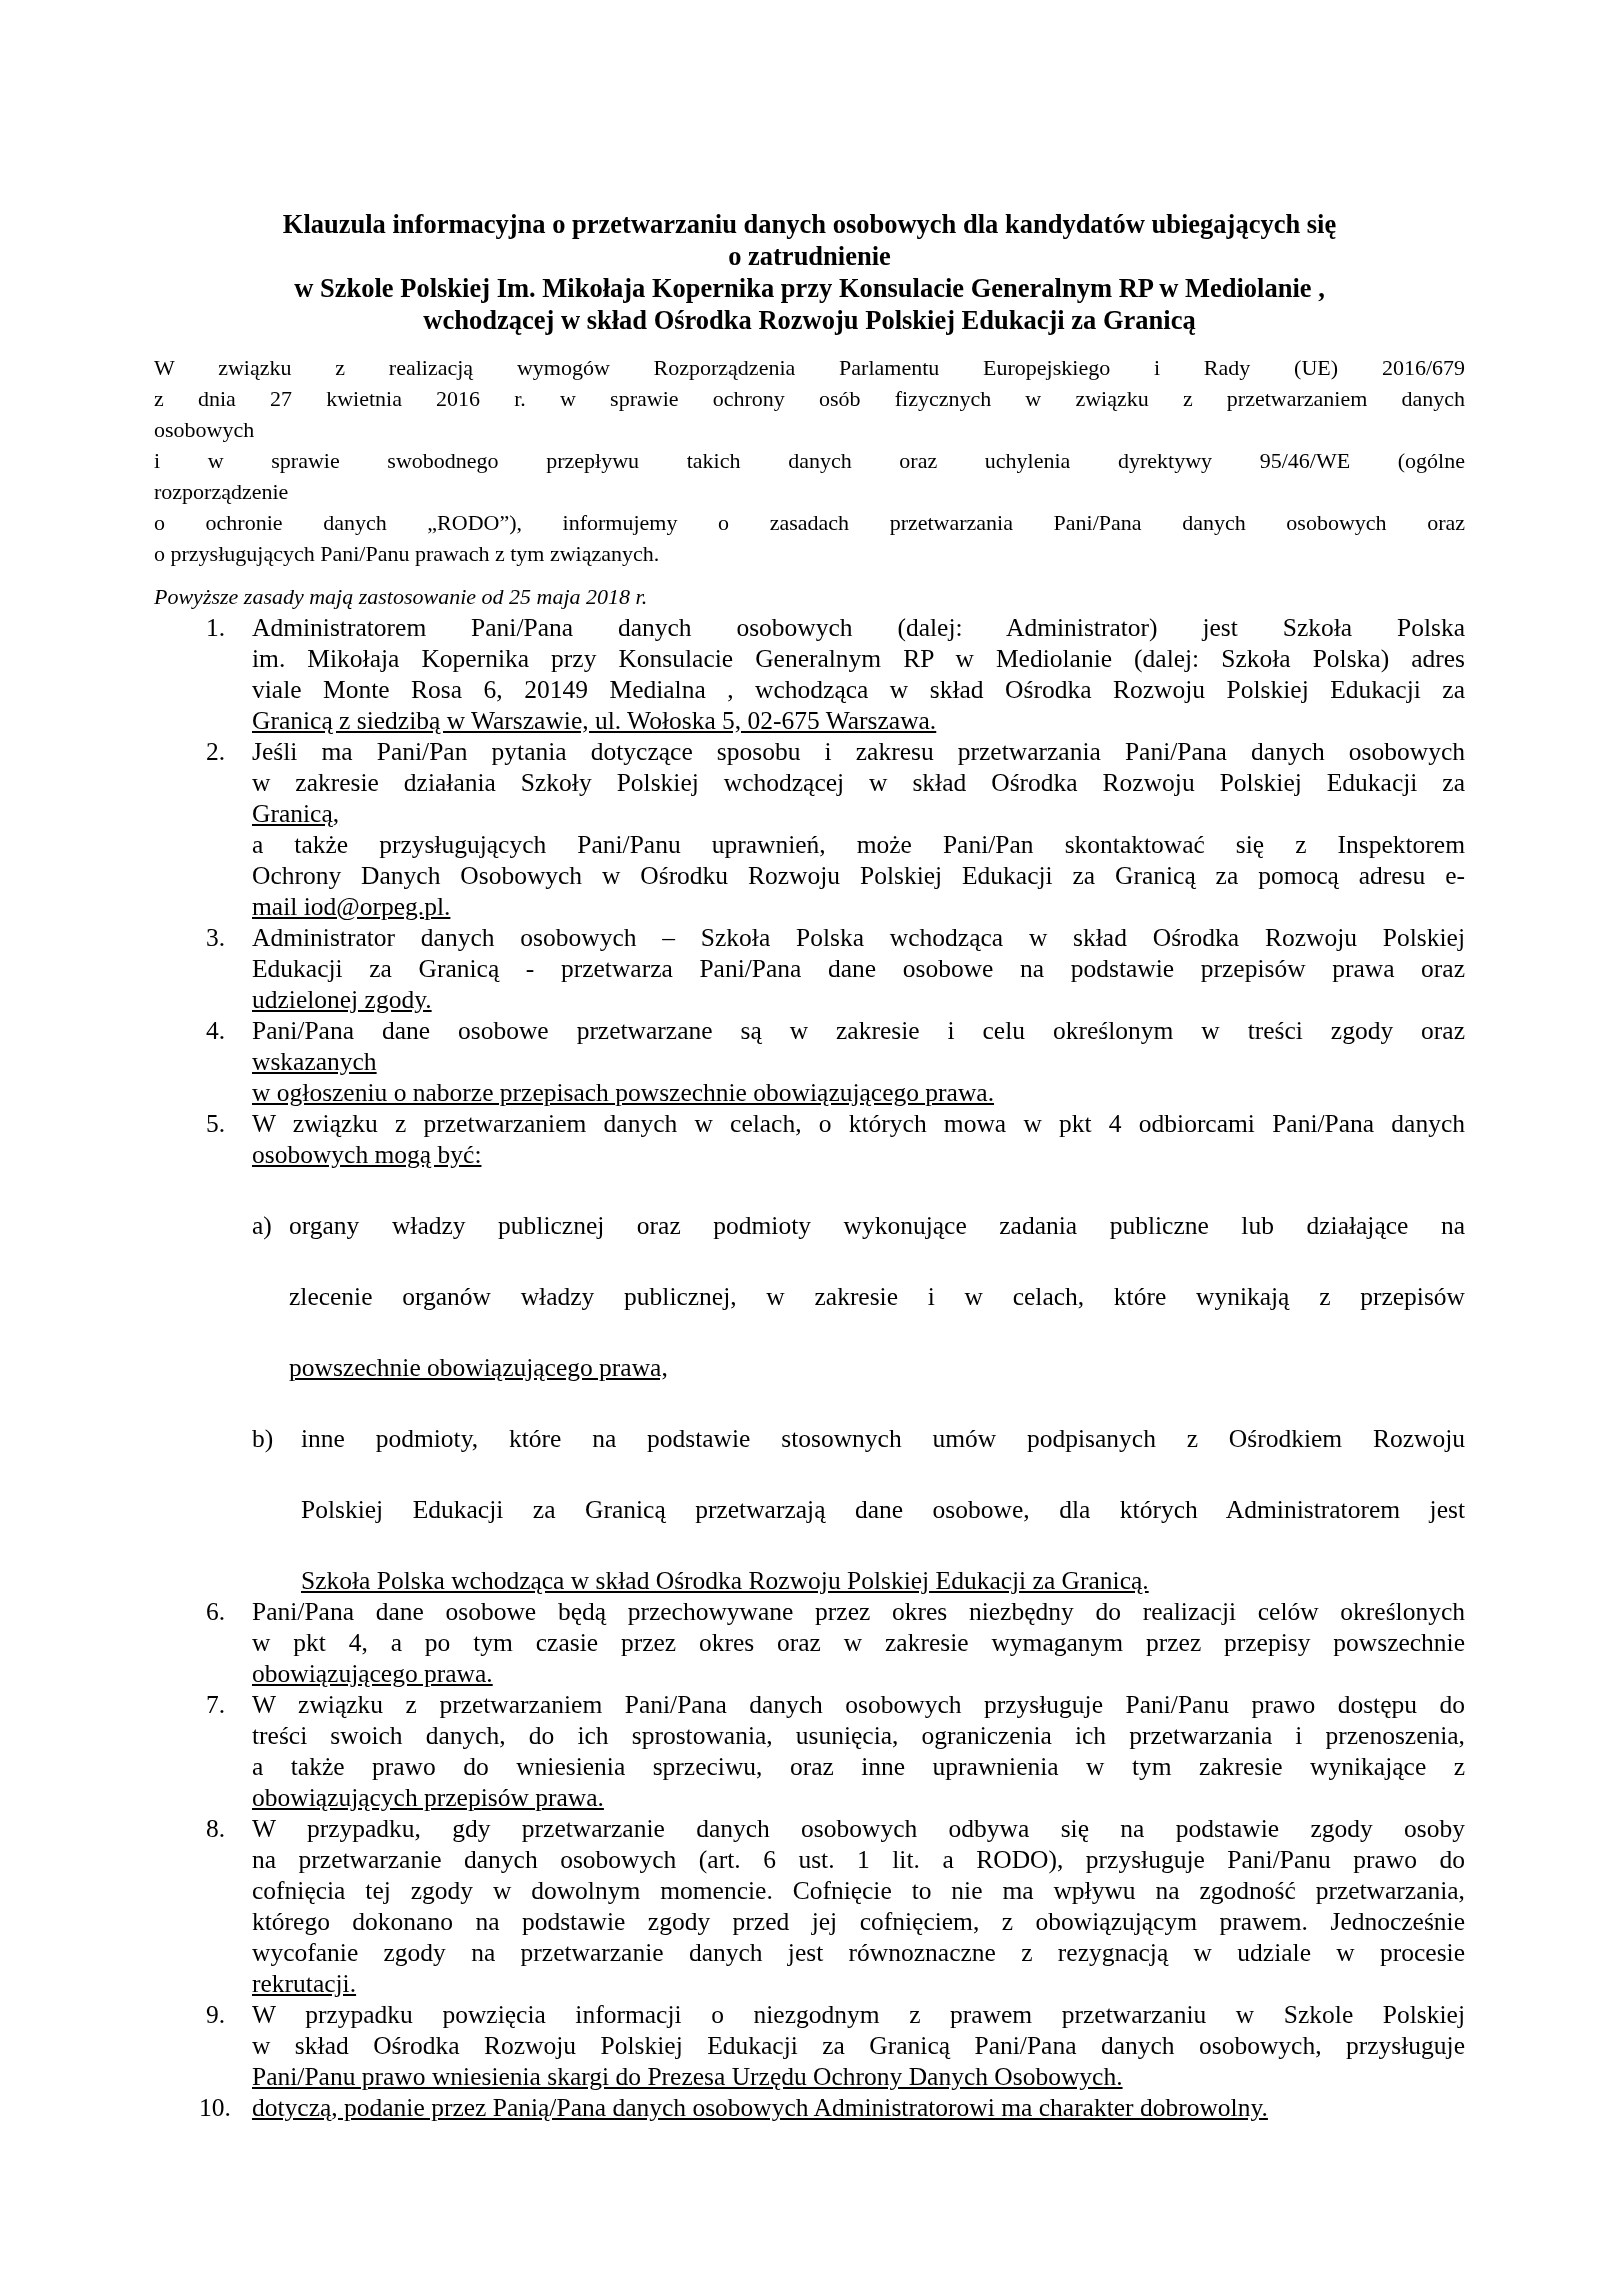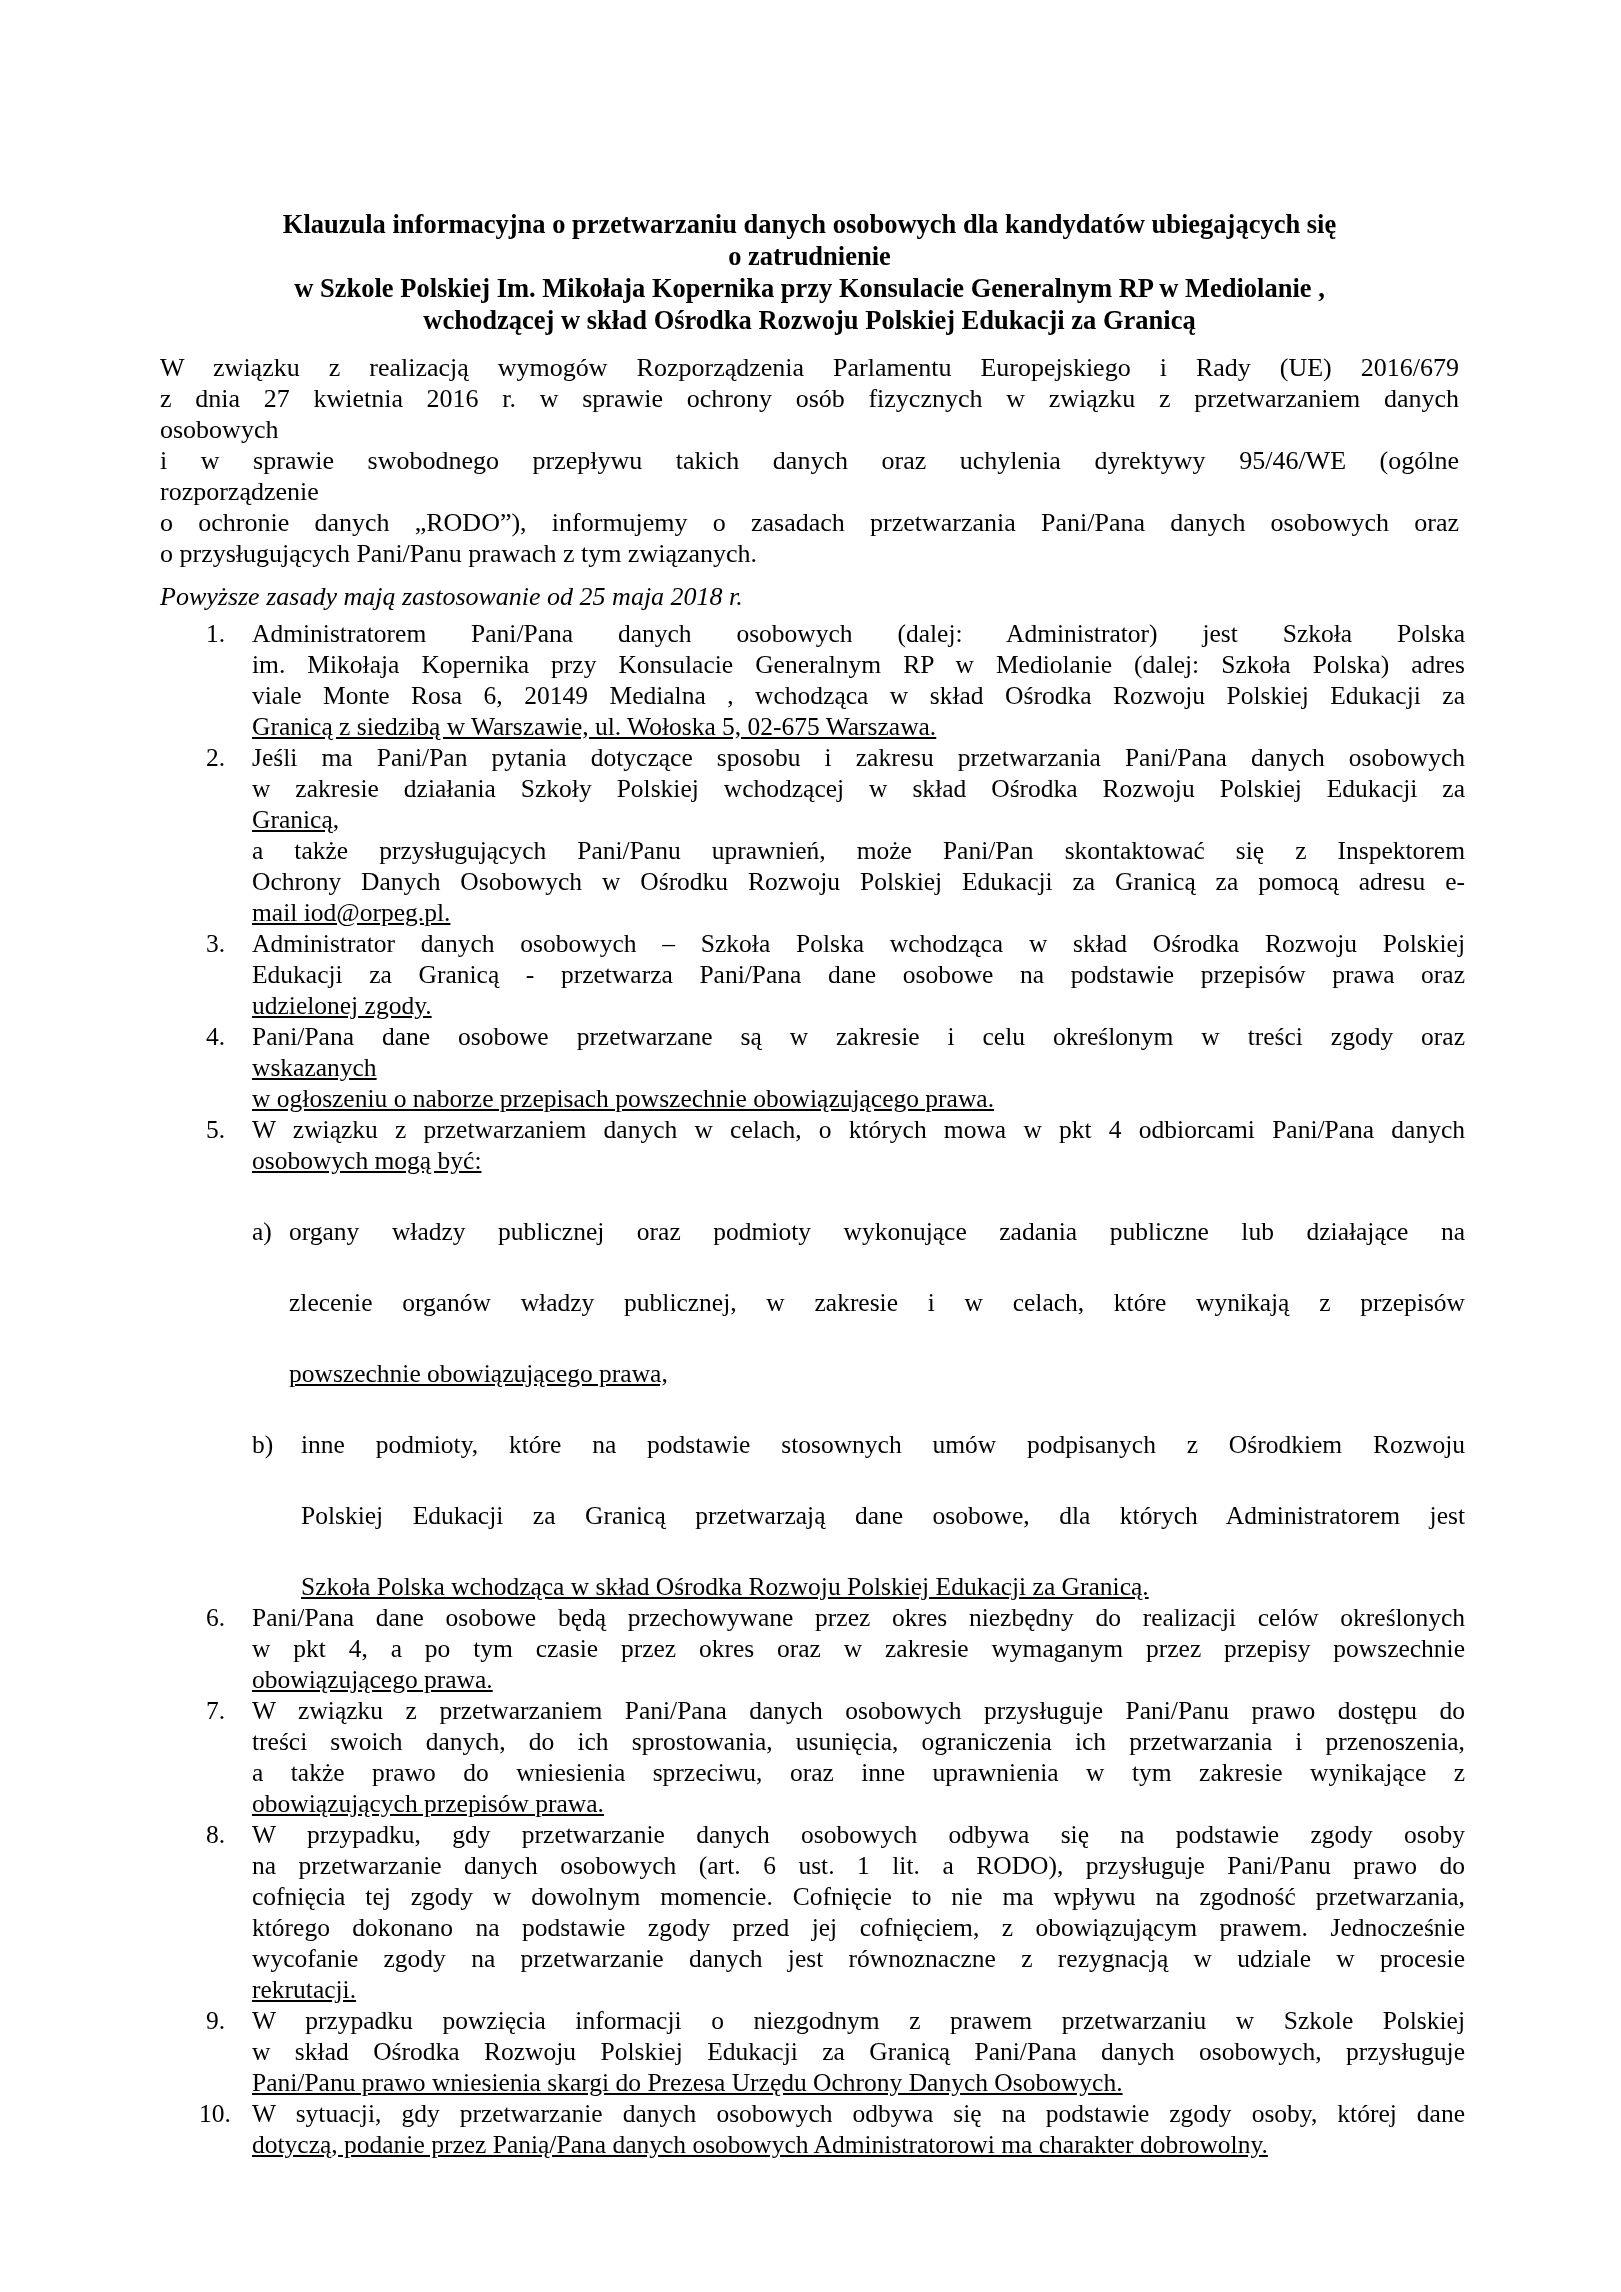--- a/index.html
+++ b/index.html
@@ -1,20 +1,20 @@
 <!DOCTYPE html>
 <html><head>
 <meta charset="utf-8">
 <style>
   html, body { margin: 0; padding: 0; background: #ffffff; }
   body { width: 1621px; height: 2293px; position: relative; overflow: hidden;
          font-family: "Liberation Serif", "DejaVu Serif", serif; color: #000; }
   .page { position: absolute; left: 154px; top: 192px; width: 1311px; }
   .title { font-weight: bold; text-align: center; font-size: 26.5px; line-height: 32px; margin: 16px; }
-  .para { font-size: 26px; line-height: 31px; text-align: justify; margin: 6px; }
+  .para { font-size: 22px; line-height: 31px; text-align: justify; margin: 0; }
   .intro { margin-top: 9.8px; }
   .intro .line { display: block; text-align: justify; text-align-last: justify; }
   .intro .line.last { text-align-last: left; }
   .note { margin-top: 11.8px; font-style: italic; }
   ol.items { list-style: none; margin: 0; padding: 0; }
   .item { position: relative; padding-left: 98px; font-size: 25.5px; line-height: 31px; }
   .item .num { position: absolute; left: 52px; top: 0; }
   .item.wide .num { left: 45px; text-align: center; }
   .item .line { display: block; text-align: justify; text-align-last: justify; }
   .item .line.last { text-align-last: left; text-decoration: underline; }
@@ -130,19 +130,18 @@
 
     <li class="item">
       <span class="num">9.</span>
       <span class="line">W przypadku powzięcia informacji o niezgodnym z prawem przetwarzaniu w Szkole Polskiej</span>
       <span class="line">w skład Ośrodka Rozwoju Polskiej Edukacji za Granicą Pani/Pana danych osobowych, przysługuje</span>
       <span class="line last">Pani/Panu prawo wniesienia skargi do Prezesa Urzędu Ochrony Danych Osobowych.</span>
     </li>
 
     <li class="item wide">
       <span class="num">10.</span>
-      <span class="line">W sytuacji, gdy przetwarzanie danych osobowych odbywa się na podstawie zgody osoby, której dane</span>
       <span class="line last">dotyczą, podanie przez Panią/Pana danych osobowych Administratorowi ma charakter dobrowolny.</span>
     </li>
 
   </ol>
 </div>
 
 
 </body></html>

